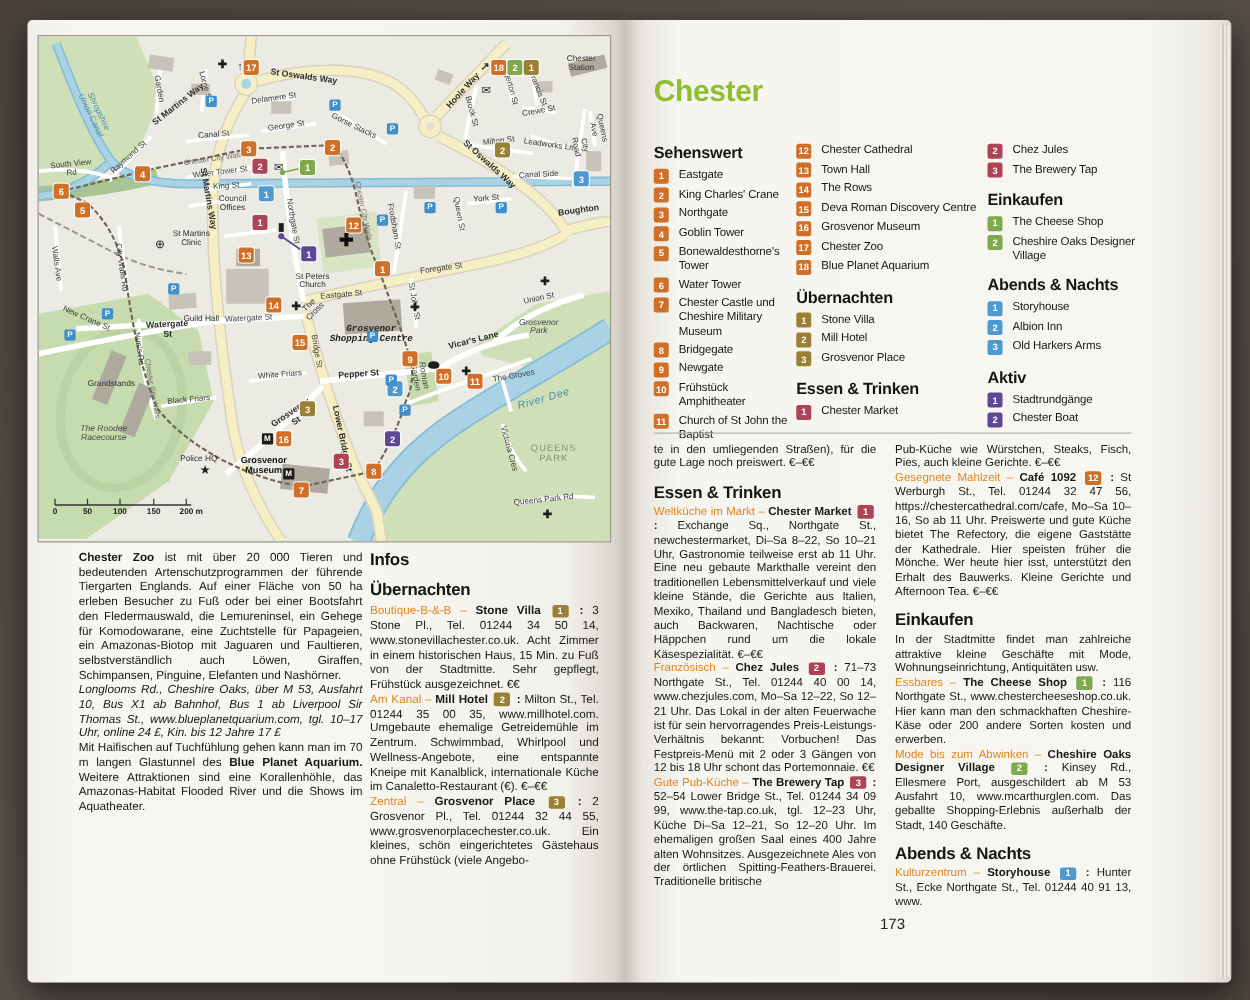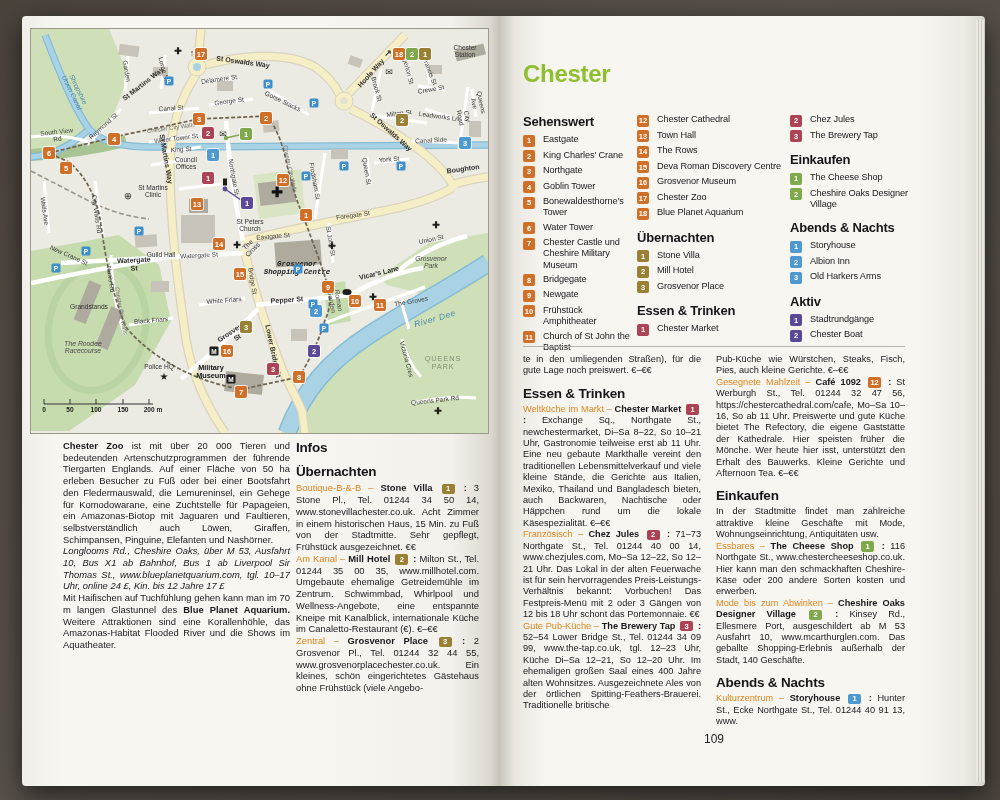--- a/index.html
+++ b/index.html
@@ -217,21 +217,21 @@
             <div class="mlabel road" style="left: 168px; top: 226px; transform: translate(-50%, -50%) rotate(-3deg);">Watergate St</div>
             <div class="mlabel road" style="left: 38px; top: 226px; transform: translate(-50%, -50%) rotate(24deg);">New Crane St</div>
             <div class="mlabel road" style="left: 80px; top: 250px; transform: translate(-50%, -50%) rotate(82deg);">Nun's Rd</div>
             <div class="mlabel walls" style="left: 90px; top: 282px; transform: translate(-50%, -50%) rotate(80deg);">Chester City Walls</div>
             <div class="mlabel road" style="left: 66px; top: 185px; transform: translate(-50%, -50%) rotate(82deg);">City Walls Rd</div>
             <div class="mlabel road" style="left: 14px; top: 182px; transform: translate(-50%, -50%) rotate(82deg);">Walls Ave</div>
             <div class="mlabel place" style="left: 58px; top: 278px; transform: translate(-50%, -50%);">Grandstands</div>
             <div class="mlabel placei" style="left: 52px; top: 318px; transform: translate(-50%, -50%);">The Roodee
 Racecourse</div>
             <div class="mlabel place" style="left: 128px; top: 338px; transform: translate(-50%, -50%);">Police HQ</div>
-            <div class="mlabel placeb" style="left: 180px; top: 343px; transform: translate(-50%, -50%);">Military
+            <div class="mlabel placeb" style="left: 180px; top: 343px; transform: translate(-50%, -50%);">Grosvenor
 Museum</div>
             <div class="mlabel road" style="left: 222px; top: 252px; transform: translate(-50%, -50%) rotate(80deg);">Bridge St</div>
             <div class="mlabel road" style="left: 193px; top: 271px; transform: translate(-50%, -50%) rotate(-5deg);">White Friars</div>
             <div class="mlabel road" style="left: 120px; top: 291px; transform: translate(-50%, -50%) rotate(-5deg);">Black Friars</div>
             <div class="mlabel roadb" style="left: 204px; top: 305px; transform: translate(-50%, -50%) rotate(-34deg);">Grosvenor
 St</div>
             <div class="mlabel roadb" style="left: 242px; top: 322px; transform: translate(-50%, -50%) rotate(78deg);">Lower Bridge St</div>
             <div class="mlabel roadb" style="left: 256px; top: 271px; transform: translate(-50%, -50%) rotate(-4deg);">Pepper St</div>
             <div class="mlabel place" style="left: 219px; top: 196px; transform: translate(-50%, -50%);">St Peters
 Church</div>
@@ -490,17 +490,17 @@
             <p class="para"><span>Pub-Küche wie Würstchen, Steaks, Fisch, Pies, auch kleine Gerichte. €–€€</span></p>
             <p class="para"><span class="s-o">Gesegnete Mahlzeit – </span><span class="s-b">Café 1092 </span><span class="ibadge" style="background: rgb(208, 111, 39);">12</span><span class="s-b"> : </span><span>St Werburgh St., Tel. 01244 32 47 56, https://chestercathedral.com/cafe, Mo–Sa 10–16, So ab 11 Uhr. Preiswerte und gute Küche bietet The Refectory, die eigene Gaststätte der Kathedrale. Hier speisten früher die Mönche. Wer heute hier isst, unterstützt den Erhalt des Bauwerks. Kleine Gerichte und Afternoon Tea. €–€€</span></p>
             <div class="h3"><span>Einkaufen</span></div>
             <p class="para"><span>In der Stadtmitte findet man zahlreiche attraktive kleine Geschäfte mit Mode, Wohnungseinrichtung, Antiquitäten usw.</span></p>
             <p class="para"><span class="s-o">Essbares – </span><span class="s-b">The Cheese Shop </span><span class="ibadge" style="background: rgb(127, 169, 76);">1</span><span class="s-b"> : </span><span>116 Northgate St., www.chestercheeseshop.co.uk. Hier kann man den schmackhaften Cheshire-Käse oder 200 andere Sorten kosten und erwerben.</span></p>
             <p class="para"><span class="s-o">Mode bis zum Abwinken – </span><span class="s-b">Cheshire Oaks Designer Village </span><span class="ibadge" style="background: rgb(127, 169, 76);">2</span><span class="s-b"> : </span><span>Kinsey Rd., Ellesmere Port, ausgeschildert ab M 53 Ausfahrt 10, www.mcarthurglen.com. Das geballte Shopping-Erlebnis außerhalb der Stadt, 140 Geschäfte.</span></p>
             <div class="h3"><span>Abends &amp; Nachts</span></div>
             <p class="para"><span class="s-o">Kulturzentrum – </span><span class="s-b">Storyhouse </span><span class="ibadge" style="background: rgb(78, 154, 208);">1</span><span class="s-b"> : </span><span>Hunter St., Ecke Northgate St., Tel. 01244 40 91 13, www.</span></p>
           </div>
       </div>
-      <div class="pagenum pr">109</div>
+      <div class="pagenum pr">173</div>
     </div>
 
   </div>
 </div>
 
 </body></html>

